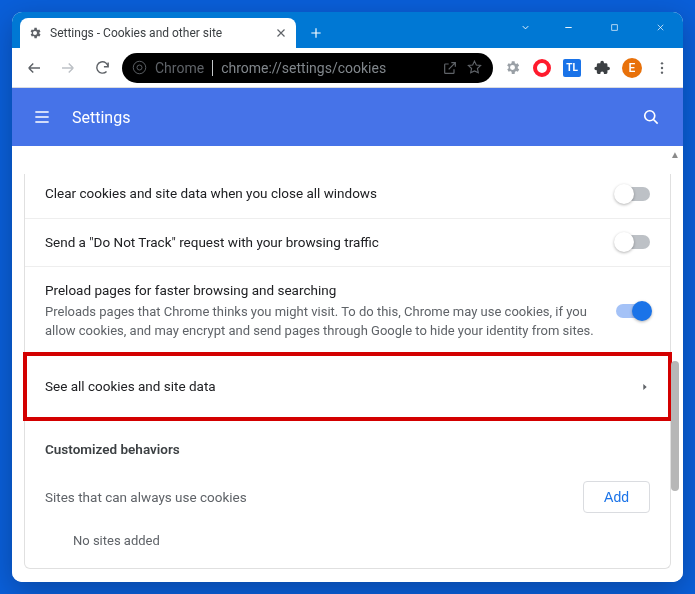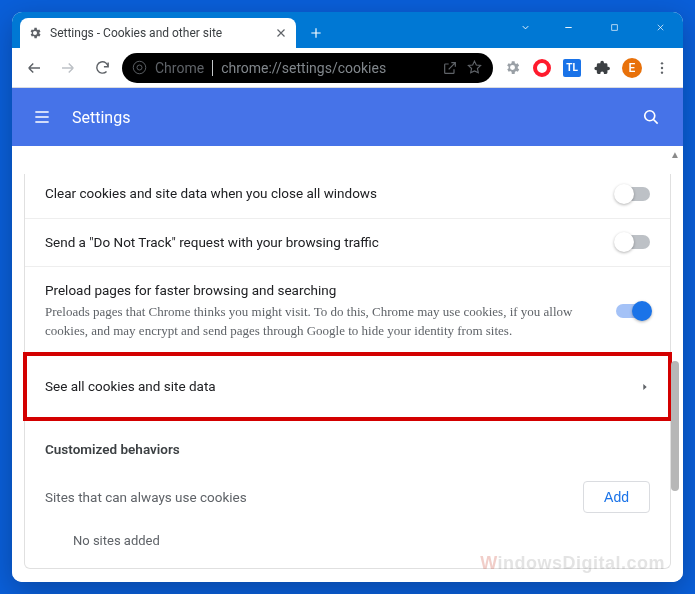--- a/index.html
+++ b/index.html
@@ -149,21 +149,21 @@
     border-top-left-radius: 0; border-top-right-radius: 0;
     background: #fff;
   }
   .row {
     display: flex; align-items: center;
     padding: 14px 20px; gap: 16px;
     border-top: 1px solid #eee;
   }
   .row:first-child { border-top: none; padding-top: 10px; margin-top: 28px;}
   .row-text { flex: 1; font-size: 13.5px; color: #202124; line-height: 1.45; }
-  .row-text .sub { color: #5f6368; font-size: 13px; margin-top: 2px; font-family: Liberation Serif, serif; }
+  .row-text .sub { color: #5f6368; font-size: 13px; margin-top: 2px; }
   .toggle {
     width: 34px; height: 14px; border-radius: 10px;
     background: #bdc1c6; position: relative; cursor: pointer;
     flex: none;
   }
   .toggle::after {
     content:""; position:absolute; top:-3px; left:-2px;
     width:20px; height:20px; border-radius:50%;
     background:#fff; box-shadow:0 1px 3px rgba(0,0,0,.3);
   }
@@ -375,18 +375,15 @@
 
         </div>
       </div>
 
       <div class="scrolltrack">
         <div class="arrow">▲</div>
         <div class="thumb"></div>
       </div>
     </div>
 
-    <div class="watermark">
-      <span class="w">W</span><span>indowsDigital.com</span>
-    </div>
   </div>
 
 </div>
 
 </body></html>

